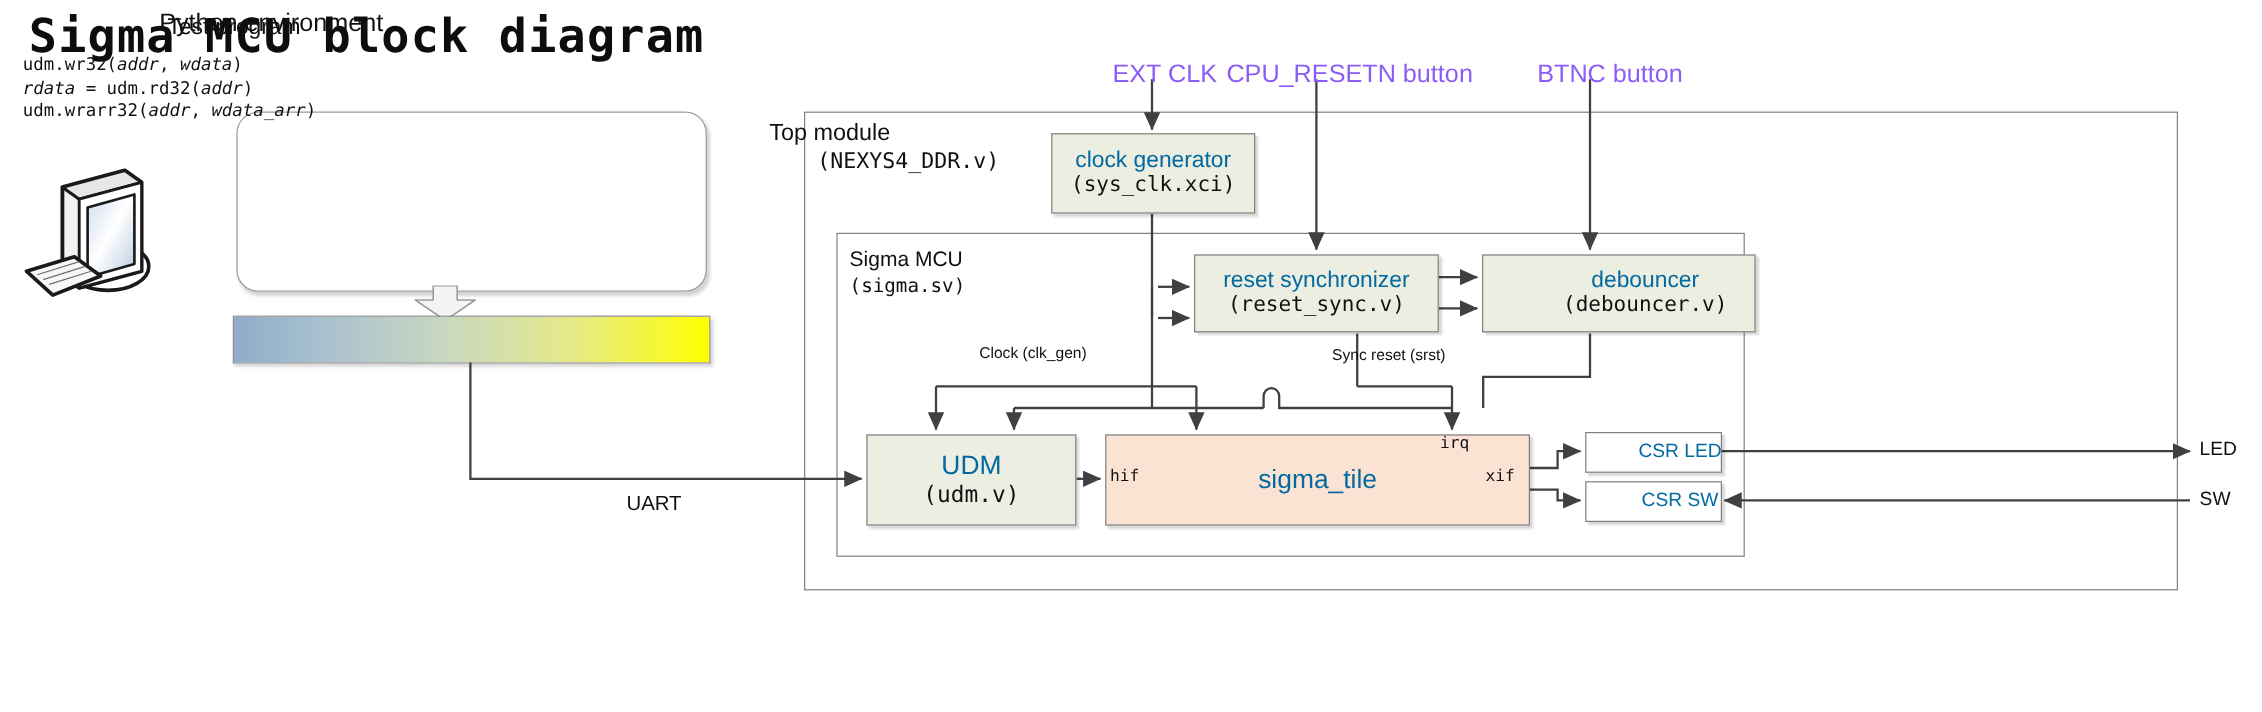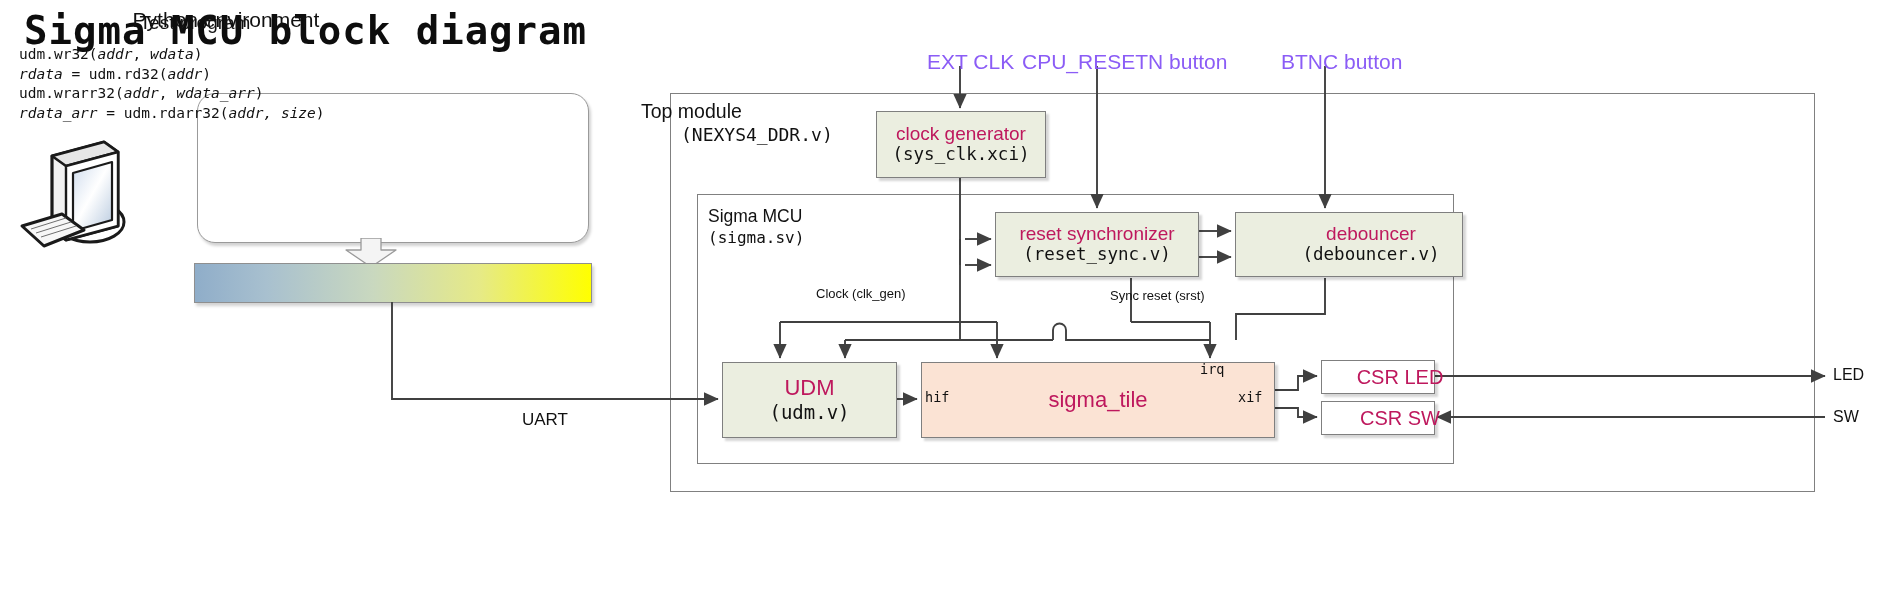--- a/index.html
+++ b/index.html
@@ -42,32 +42,32 @@
   #mcu-l1{left:708px;top:206px;font-size:17.5px;color:#111;white-space:nowrap;}
   #mcu-l2{left:708px;top:228px;font-family:"DejaVu Sans Mono","Liberation Mono",monospace;
           font-size:16px;color:#111;white-space:nowrap;}
 
   
   .box{border:1.2px solid #7f7f7f;box-shadow:2.5px 2.5px 2px rgba(0,0,0,.16);
        display:flex;flex-direction:column;align-items:center;justify-content:center;}
   .green{background:#ebeee0;}
   .peach{background:#fbe3d4;}
   .white{background:#ffffff;}
-  .bl1{font-size:19px;color:#be185d;line-height:1.15;white-space:nowrap;}
+  .bl1{font-size:19px;color:#0369a1;line-height:1.15;white-space:nowrap;}
   .bl2{font-family:"DejaVu Sans Mono","Liberation Mono",monospace;font-size:17.5px;
        color:#111;line-height:1.25;white-space:nowrap;}
 
   #clkgen{left:876px;top:111px;width:168px;height:65px;}
   #resetsync{left:995px;top:212px;width:202px;height:63px;}
   #debouncer{left:1235px;top:212px;width:182px;height:63px;padding-left:44px;}
   #udm{left:722px;top:362px;width:173px;height:74px;}
   #sigmatile{left:921px;top:362px;width:352px;height:74px;gap:23px;}
   #csrled{left:1321px;top:360px;width:112px;height:32px;}
   #csrsw{left:1321px;top:401px;width:112px;height:32px;}
-  #csrled .bl1,#csrsw .bl1{font-size:20px;margin-left:44px;}
+  #csrled .bl1,#csrsw .bl1{font-size:16px;margin-left:44px;}
 
   
   .tiny{font-size:13px;color:#111;white-space:nowrap;}
   .port{font-family:"DejaVu Sans Mono","Liberation Mono",monospace;font-size:13.5px;color:#111;white-space:nowrap;}
   .ext{font-size:21px;color:#8b5cf6;white-space:nowrap;}
 
   #lbl-extclk{left:927px;top:50px;}
   #lbl-cpureset{left:1022px;top:50px;}
   #lbl-btnc{left:1281px;top:50px;}
   #lbl-clockgen{left:816px;top:286px;}
@@ -107,21 +107,20 @@
       <path d="M23 107 L58 96"></path>
   </g>
 </svg>
 
 <div class="abs" id="testprog"></div>
 <div class="abs" id="testprog-title">Test program</div>
 <div class="abs" id="testprog-code">
   <div>udm.wr32(<span class="i">addr</span>, <span class="i">wdata</span>)</div>
   <div><span class="i">rdata</span> = udm.rd32(<span class="i">addr</span>)</div>
   <div>udm.wrarr32(<span class="i">addr</span>, <span class="i">wdata_arr</span>)</div>
-  <div><span class="i">rdata_arr</span> = udm.rdarr32(<span class="i">addr, size</span>)</div>
 </div>
 
 <svg class="abs" id="fatarrow" viewBox="0 0 60 30">
   <path d="M20 0 L40 0 L40 12 L55 12 L30 29 L5 12 L20 12 Z" fill="#f4f4f4" stroke="#9a9a9a" stroke-width="1.3" stroke-linejoin="round"></path>
 </svg>
 
 <div class="abs" id="pyenv"></div>
 <div class="abs" id="pyenv-label">Python environment</div>
 
 <div class="abs" id="topmodule"></div>

